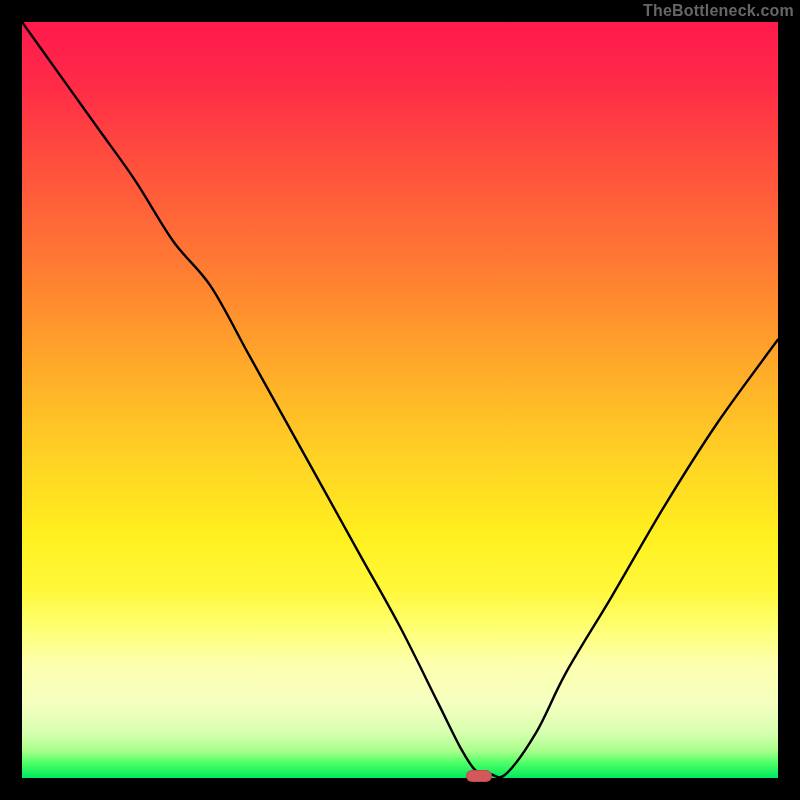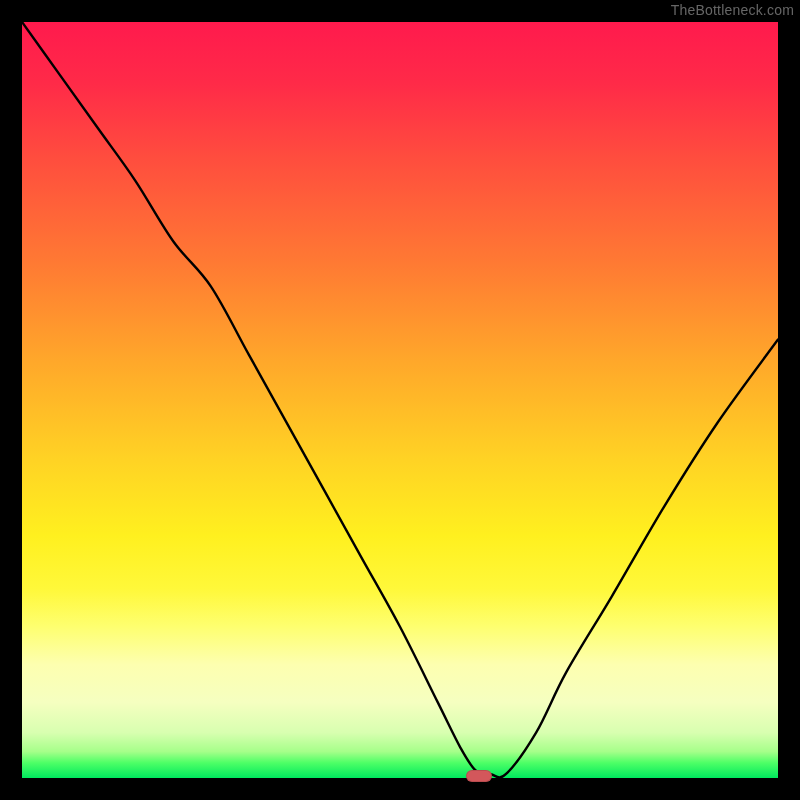--- a/index.html
+++ b/index.html
@@ -15,22 +15,22 @@
     position: relative;
     width: 800px;
     height: 800px;
     background: #000;
   }
   .watermark {
     position: absolute;
     top: 2px;
     right: 6px;
     color: #666;
-    font-size: 14px;
-    font-weight: normal;
+    font-size: 16px;
+    font-weight: bold;
     letter-spacing: 0.2px;
     z-index: 10;
   }
   .plot {
     position: absolute;
     left: 22px;
     top: 22px;
     width: 756px;
     height: 756px;
   }

